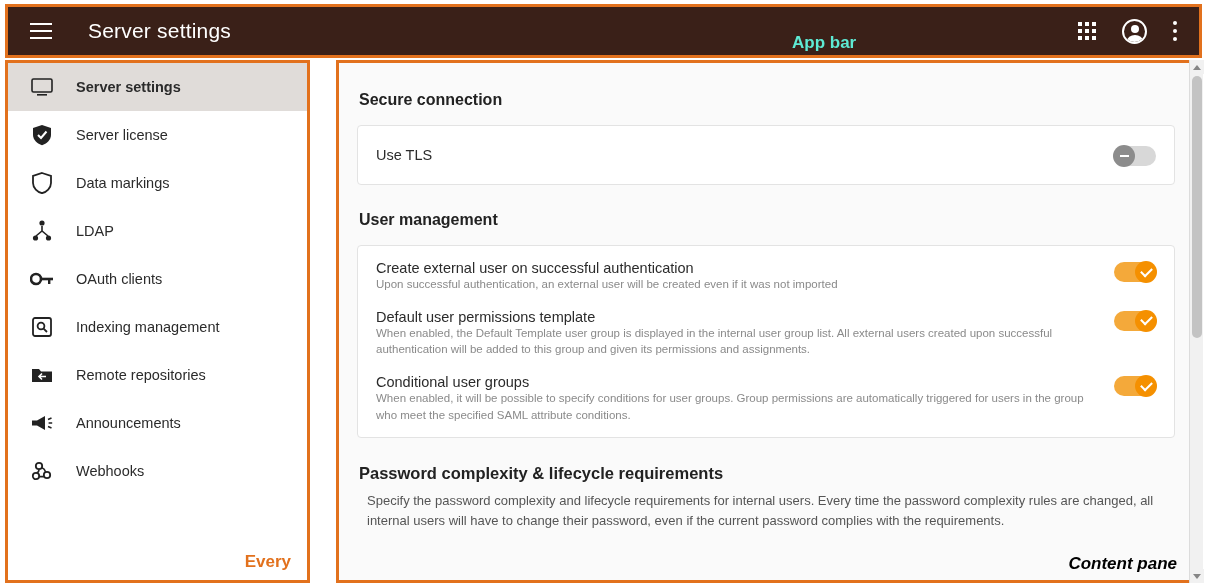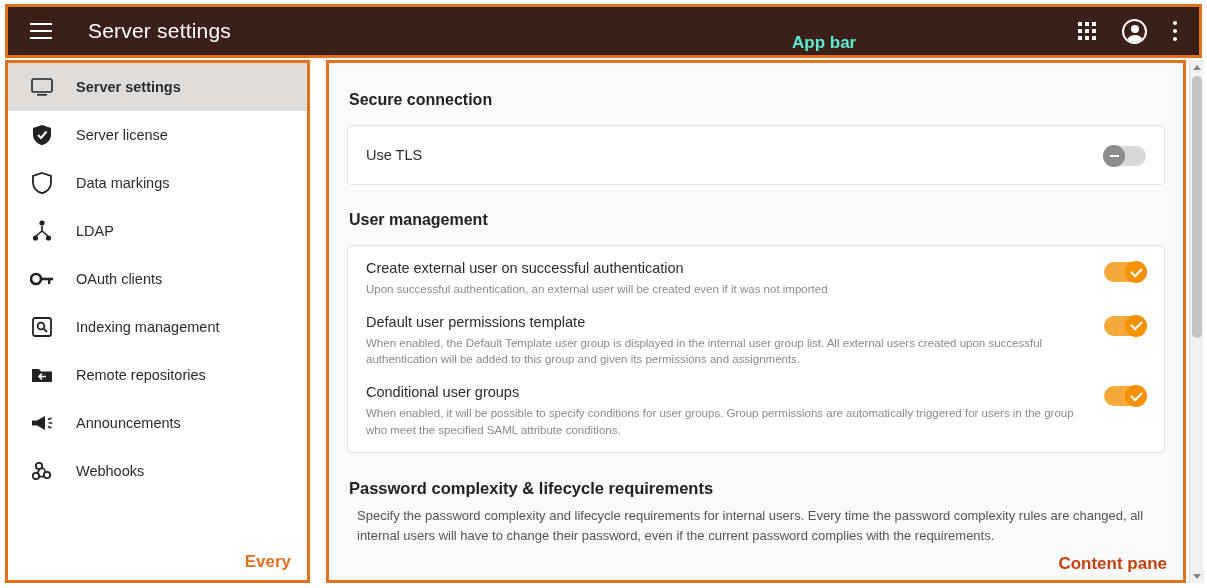--- a/index.html
+++ b/index.html
@@ -139,21 +139,21 @@
     position: absolute;
     right: 16px; bottom: 8px;
     color: #e2711d;
     font-size: 17px;
     font-weight: bold;
   }
 
   
   .content {
     position: absolute;
-    left: 326px; top: 60px;
+    left: 336px; top: 60px;
     width: 860px; height: 523px;
     background: #fafafa;
     border: 3px solid #e2711d;
     overflow: hidden;
   }
   .content-inner {
     position: absolute;
     inset: 0;
     padding: 28px 18px 0 18px;
   }
@@ -178,21 +178,20 @@
   .row + .row { padding-top: 2px; }
   .row-text { flex: 1 1 auto; padding-right: 30px; }
   .row-title {
     font-size: 14.5px;
     color: #2b2b2b;
   }
   .row-desc {
     font-size: 11.5px;
     color: #8a8a8a;
     line-height: 1.45;
-    margin-top: 5px;
   }
   .toggle {
     flex: 0 0 auto;
     width: 42px; height: 20px;
     border-radius: 10px;
     position: relative;
     margin-top: 2px;
   }
   .toggle.on { background: #f4a93a; }
   .toggle.off { background: #d8d8d8; }
@@ -238,23 +237,24 @@
   .block-desc {
     font-size: 13px;
     color: #555555;
     line-height: 1.5;
     margin-left: 10px;
     max-width: 800px;
   }
   .content-annot {
     position: absolute;
     right: 16px; bottom: 6px;
-    color: #c2410c;
+    color: #000000;
     font-size: 17px;
     font-weight: bold;
+    font-style: italic;
   }
 
   
   .scrollbar {
     position: absolute;
     right: 4px; top: 60px;
     width: 14px; height: 523px;
     background: #f1f1f1;
     border-left: 1px solid #dcdcdc;
   }

